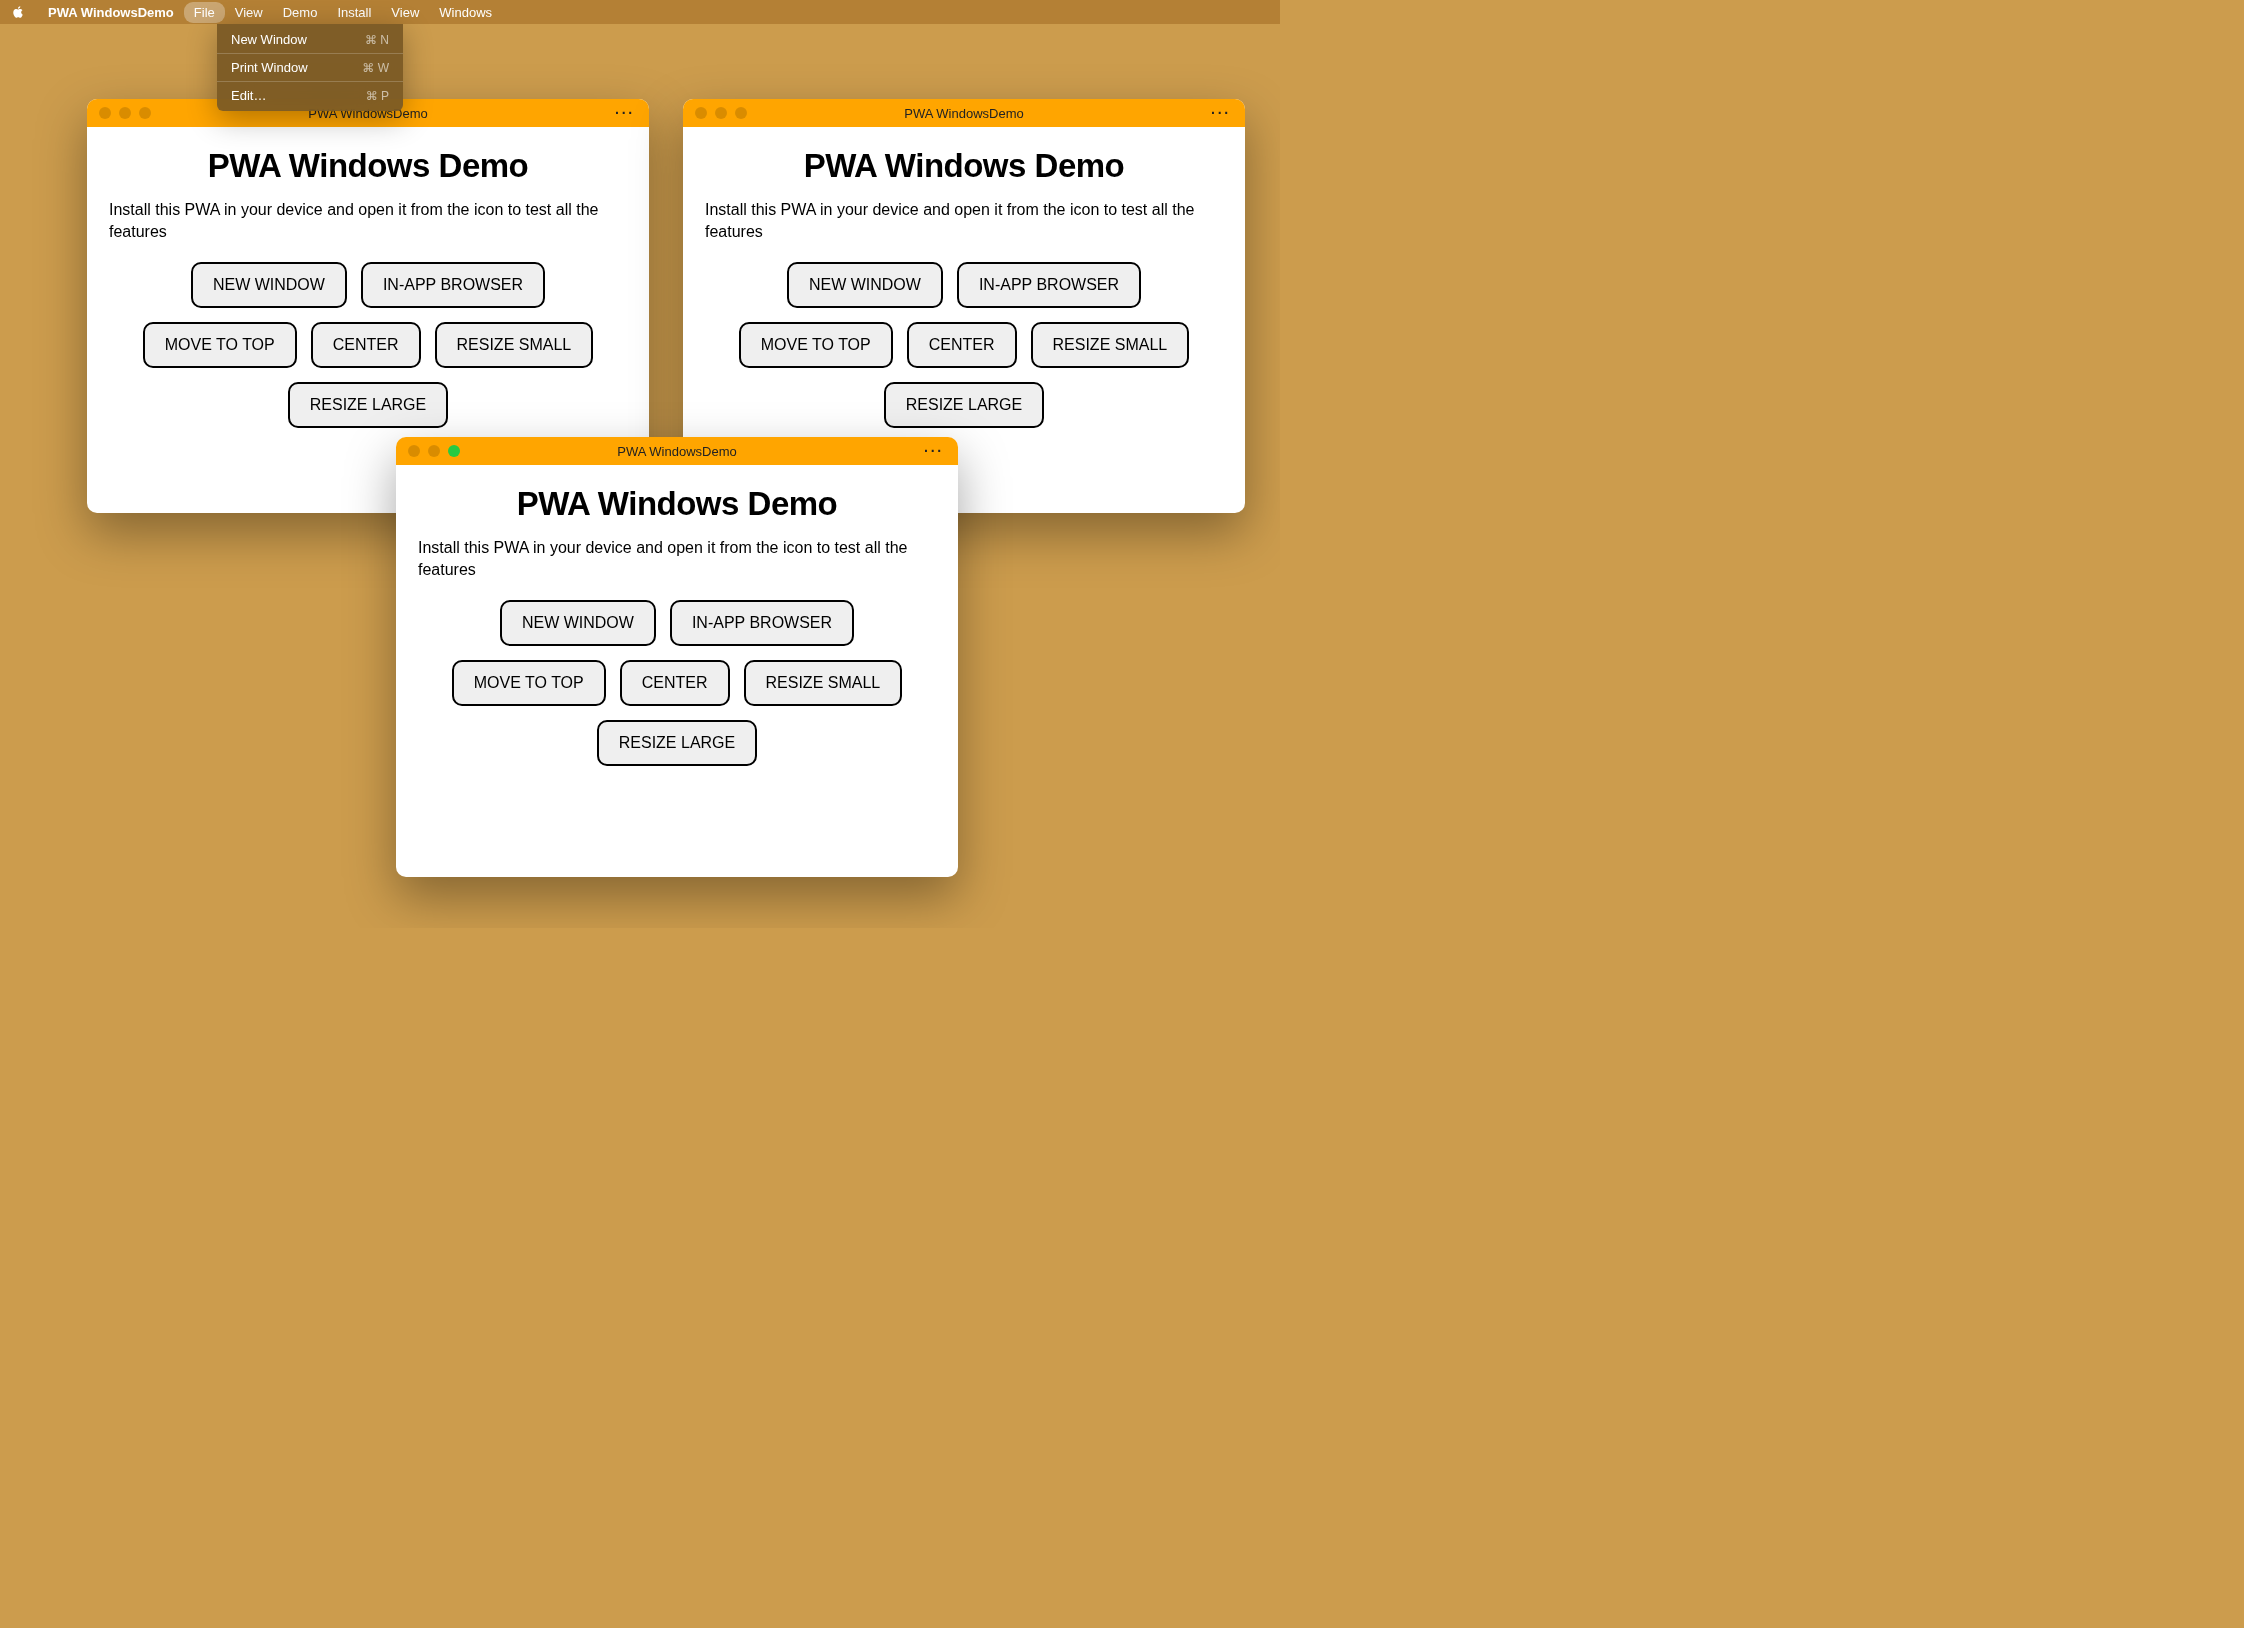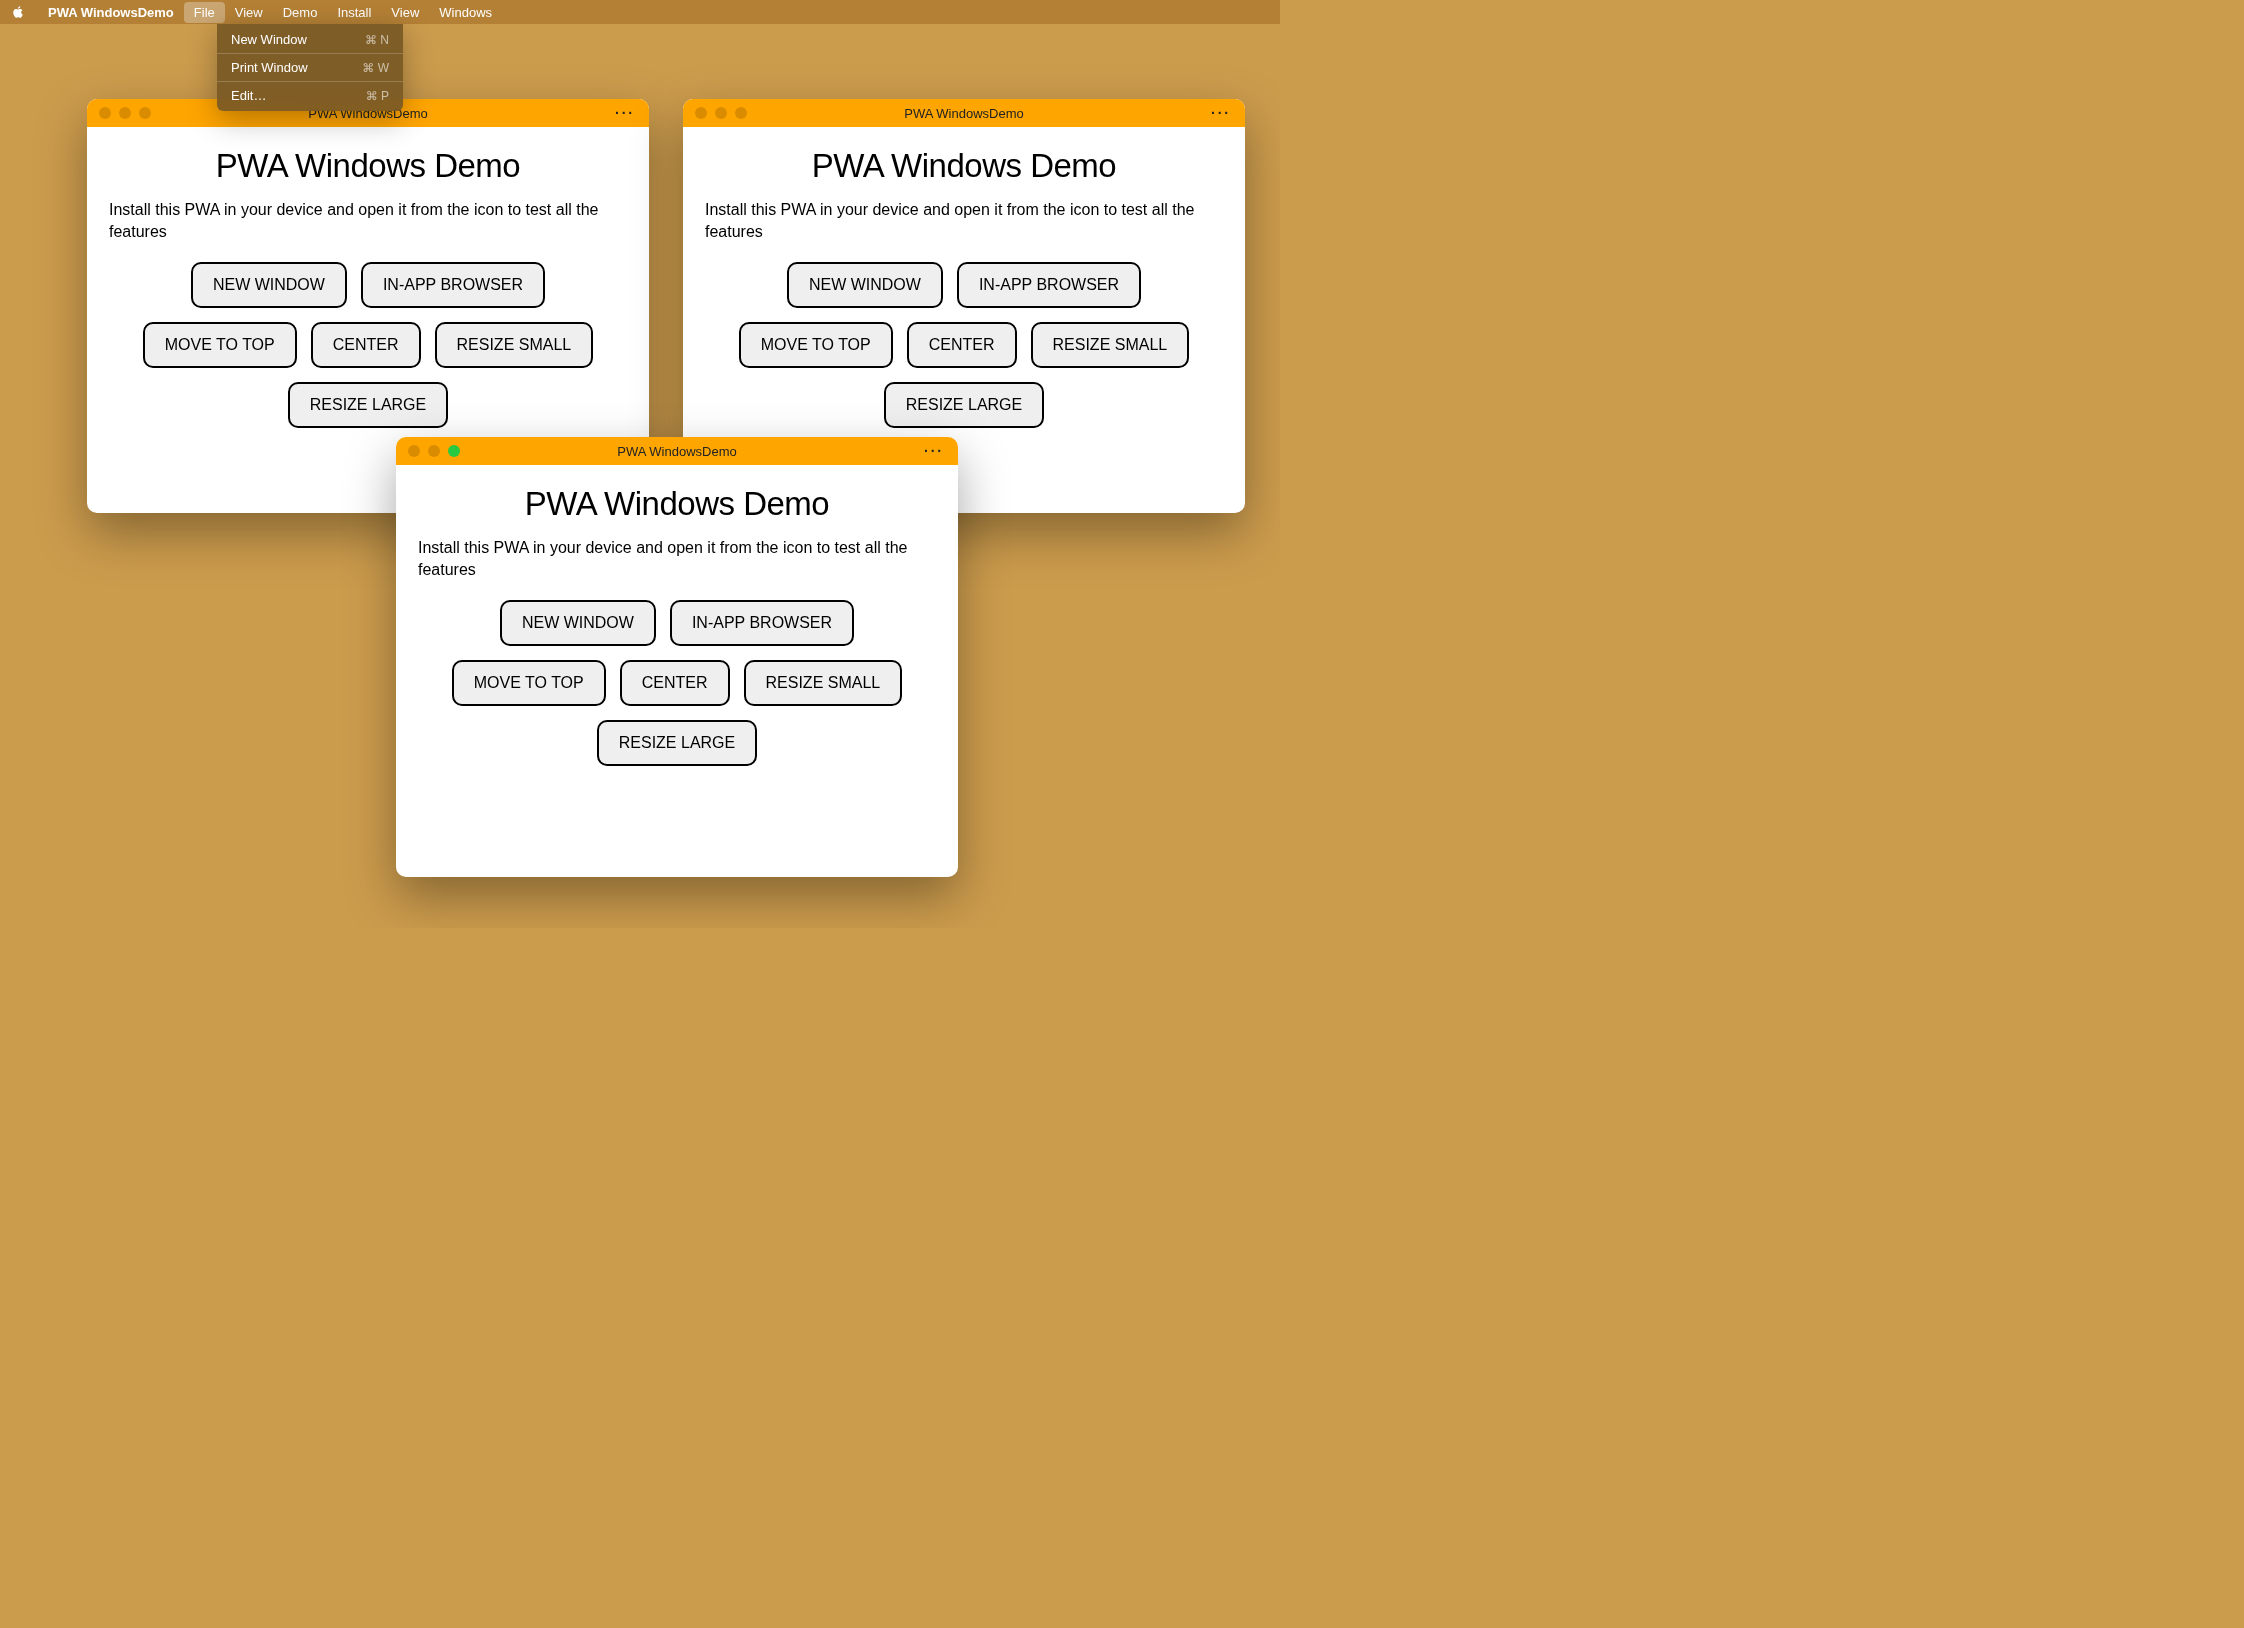--- a/index.html
+++ b/index.html
@@ -53,20 +53,21 @@
       cursor: default;
       border-radius: 4px;
     }
     
     .menubar-item.app-name {
       font-weight: 700;
     }
     
     .menubar-item.active {
       background: rgba(255,255,255,0.3);
+      border-radius: 9px;
     }
     
     
     .dropdown-menu {
       position: absolute;
       top: 24px;
       left: 217px;
       width: 186px;
       background: rgba(120,88,36,0.92);
       backdrop-filter: blur(20px);
@@ -150,21 +151,21 @@
       cursor: default;
       font-weight: 700;
     }
     
     .window-content {
       padding: 20px 22px 30px;
     }
     
     .content-title {
       font-size: 33px;
-      font-weight: 400;
+      font-weight: 700;
       text-align: center;
       color: #000;
       margin-bottom: 14px;
       letter-spacing: -0.5px;
     }
     
     .content-desc {
       font-size: 16px;
       color: #000;
       line-height: 1.4;

